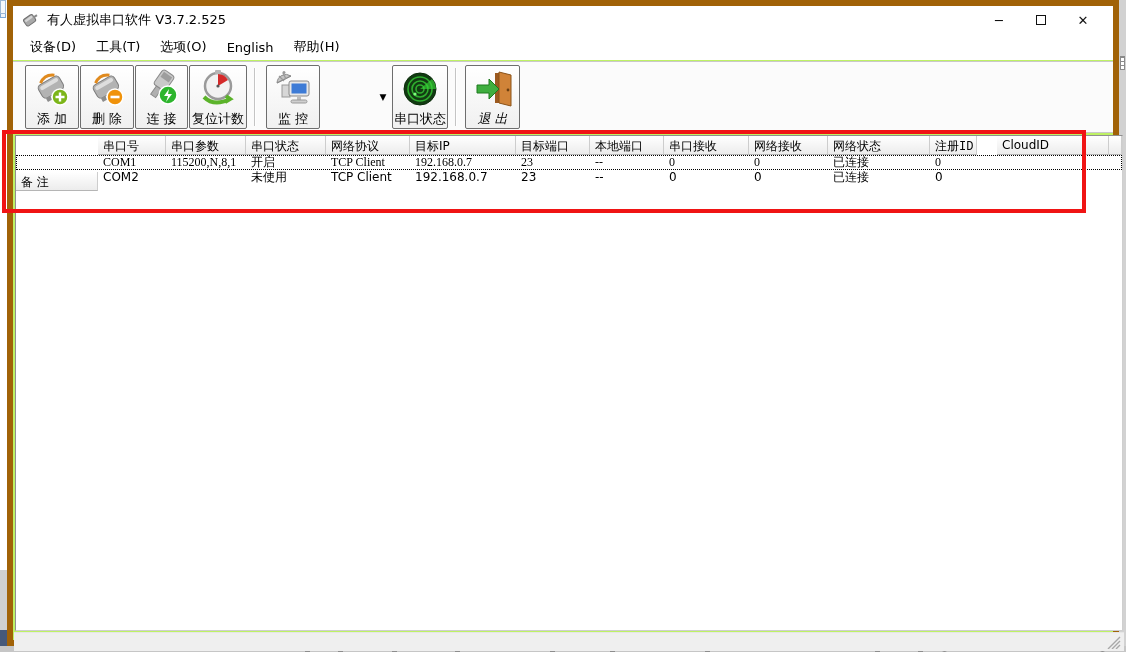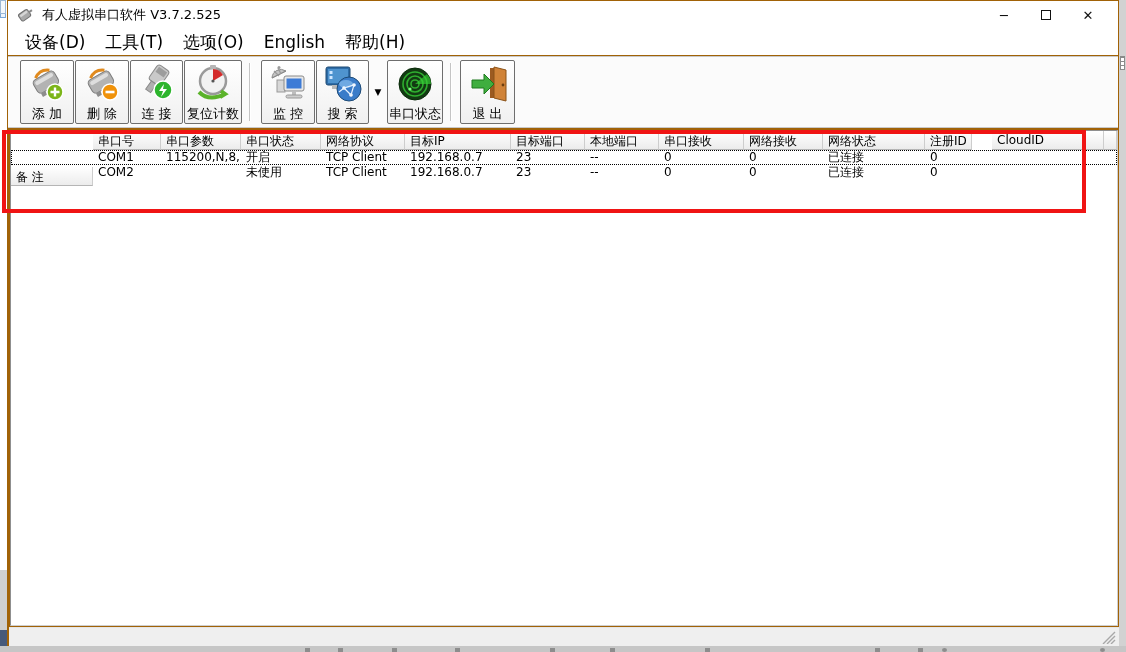--- a/index.html
+++ b/index.html
@@ -13,38 +13,38 @@
   .bg-mark-b { left:0; top:29; width:6px; height:14px; border:1px solid #9cb8d6; background:#f4f8fc; }
   .bg-left-gray  { left:0; top:570px; width:7px; height:60px; background:#cfcfcf; }
   .bg-left-slate { left:0; top:630px; width:7px; height:22px; background:#46597a; }
   #bg-right  { left:1119px; top:0; width:7px; height:652px; background:#d2d2d2; }
   .bg-doc    { left:1120px; top:56px; width:5px; height:14px; background:#fff; border:1px solid #8a8a8a;
                background-image:linear-gradient(#8a8a8a 1px,transparent 1px); background-size:100% 4px; }
   #bg-bottom { left:0; top:646px; width:1126px; height:6px; background:#c6c6c6; }
   .frag { position:absolute; top:2px; width:5px; height:4px; background:#8d8d8d; }
 
   
-  #window { left:7px; top:0; width:1112px; height:646px; background:#a16207;
-            border:1px solid #a16207; }
+  #window { left:7px; top:0; width:1112px; height:646px; background:#bef264;
+            border:6px solid #a16207; }
 
   
   #titlebar { left:0; top:0; width:100%; height:28px; background:#fff;
               display:flex; align-items:center; }
   #app-icon { margin-left:8px; width:18px; height:18px; flex:0 0 auto; }
   #title-text { margin-left:8px; font-size:13px; white-space:nowrap; }
   #win-controls { position:absolute; right:15px; top:0; height:28px;
                   display:flex; gap:12px; align-items:center; }
   .win-btn { width:30px; height:24px; display:flex; align-items:center;
              justify-content:center; font-size:13px; color:#111; }
   .max-glyph { width:10px; height:10px; border:1px solid #111; display:block; }
 
   
   #menubar { left:0; top:28px; width:100%; height:26px; display:flex;
              align-items:center; padding-left:7px; background:#fff; }
-  .menu-item { padding:3px 10px; font-size:17px; white-space:nowrap; }
+  .menu-item { padding:3px 10px; font-size:13px; white-space:nowrap; }
 
   
   #toolbar { left:0; top:55px; width:100%; height:72px; background:#fbfbfb;
              border-top:1px solid #c9c9c9; border-bottom:1px solid #c9c9c9; }
   .tbtn { position:absolute; top:3px; height:64px; border:1px solid #6e6e6e;
           border-radius:2px; background:linear-gradient(#ffffff,#f0f0f0);
           display:flex; flex-direction:column; align-items:center;
           justify-content:flex-end; padding-bottom:1px; }
   .tbtn svg { width:40px; height:40px; margin-bottom:1px; }
   .tbtn .tlabel { font-size:13px; line-height:17px; white-space:nowrap; }
@@ -56,21 +56,21 @@
 
   
   #client { left:2px; top:129px; width:1108px; height:496px; background:#fff;
             border:1px solid; border-color:#8f8f8f #cfcfcf #cfcfcf #8f8f8f; }
   #thead { display:flex; height:19px; }
   .th { height:19px; padding:2px 0 0 5px; font-size:12px; white-space:nowrap;
         overflow:hidden; background:linear-gradient(#ffffff,#ececec);
         border-right:1px solid #cdcdcd; border-bottom:1px solid #b5b5b5; }
   .th.filler { flex:1; }
   .trow { display:flex; height:15px; }
-  .trow.focused { outline:1px dotted #000; outline-offset:-1px; }
+  .trow.focused { outline:1px dotted #000; outline-offset:-1px;font-family:Liberation Serif, serif; }
   .td { height:15px; line-height:15px; padding-left:5px; font-size:12px;
         white-space:nowrap; overflow:hidden; }
 
   
   #statusbar { left:1px; top:626px; width:1110px; height:19px; background:#efefef;
                border-top:1px solid #e6e6e6; }
   #resize-grip { position:absolute; right:3px; bottom:2px; width:14px; height:13px; }
 
   
   #annotation-rect { left:2px; top:130px; width:1084px; height:83px;
@@ -196,55 +196,38 @@
         <circle cx="11" cy="3.5" r="1.5" fill="#9a9a9a"></circle>
         <rect x="9" y="16" width="8" height="12" fill="#d7d7d7" stroke="#999"></rect>
         <rect x="16" y="12" width="20" height="15" rx="2" fill="#e8e8e8" stroke="#8a8a8a"></rect>
         <rect x="18.5" y="14.5" width="15" height="10" fill="#3d7bd6"></rect>
         <rect x="24" y="27" width="4" height="4" fill="#bdbdbd"></rect>
         <rect x="18" y="31" width="16" height="3" rx="1.5" fill="#cfcfcf" stroke="#999"></rect>
       </svg>
       <span class="tlabel">监 控</span>
     </div>
 
-    <div class="tbtn" style="left:308px; width:53px;">
-      <svg viewBox="0 0 40 40">
-        <rect x="3" y="3" width="24" height="18" rx="2" fill="#2e6da8" stroke="#1d4a75"></rect>
-        <rect x="5" y="5" width="20" height="14" fill="#4f94cf"></rect>
-        <rect x="6.5" y="7" width="3" height="3" fill="#cfe6ff"></rect>
-        <rect x="6.5" y="12" width="3" height="3" fill="#cfe6ff"></rect>
-        <rect x="9" y="21" width="12" height="4" fill="#b9b9b9"></rect>
-        <circle cx="26" cy="25" r="12" fill="#3a7cc9"></circle>
-        <circle cx="26" cy="25" r="12" fill="none" stroke="#1d4a75"></circle>
-        <ellipse cx="23" cy="20" rx="7" ry="4" fill="#7db4e8" opacity="0.8"></ellipse>
-        <circle cx="21" cy="24" r="1.8" fill="#fff"></circle>
-        <circle cx="31" cy="21" r="1.8" fill="#fff"></circle>
-        <circle cx="28" cy="31" r="1.8" fill="#fff"></circle>
-        <path d="M21 24 L31 21 L28 31 Z M21 24 l-5 4" fill="none" stroke="#e8f2ff" stroke-width="1.2"></path>
-      </svg>
-      <span class="tlabel">搜 索</span>
-    </div>
 
     <div id="search-dropdown" style="left:362px;">▼</div>
 
     <div class="tbtn" style="left:379px; width:56px;">
       <svg viewBox="0 0 40 40">
         <circle cx="20" cy="20" r="16" fill="#123b12" stroke="#0a2a0a"></circle>
         <circle cx="20" cy="20" r="12" fill="none" stroke="#2fae2f" stroke-width="1.6"></circle>
         <circle cx="20" cy="20" r="8" fill="none" stroke="#2fae2f" stroke-width="1.6"></circle>
         <circle cx="20" cy="20" r="4" fill="none" stroke="#2fae2f" stroke-width="1.6"></circle>
         <path d="M20 20 L32 10 A16 16 0 0 1 36 20 Z" fill="#35d435" opacity="0.65"></path>
         <circle cx="15" cy="25" r="1.6" fill="#7cff7c"></circle>
       </svg>
       <span class="tlabel">串口状态</span>
     </div>
 
     <div class="tsep" style="left:442px;"></div>
 
-    <div class="tbtn" style="left:452px; width:55px;">
+    <div class="tbtn" style="left:452px; width:55px;font-style:italic;">
       <svg viewBox="0 0 40 40">
         <rect x="22" y="4" width="4" height="30" fill="#9c5a20"></rect>
         <path d="M26 3 L38 6 L38 37 L26 34 Z" fill="#d08338" stroke="#8a5218"></path>
         <circle cx="35" cy="21" r="1.4" fill="#6b3e10"></circle>
         <path d="M4 16 h12 v-6 l10 10 -10 10 v-6 H4 Z" fill="#3fae3f" stroke="#1e7a1e"></path>
       </svg>
       <span class="tlabel">退 出</span>
     </div>
   </div>
 
@@ -254,21 +237,21 @@
         <div class="th" style="width: 68px;">串口号</div>
         <div class="th" style="width: 80px;">串口参数</div>
         <div class="th" style="width: 80px;">串口状态</div>
         <div class="th" style="width: 84px;">网络协议</div>
         <div class="th" style="width: 106px;">目标IP</div>
         <div class="th" style="width: 74px;">目标端口</div>
         <div class="th" style="width: 74px;">本地端口</div>
         <div class="th" style="width: 85px;">串口接收</div>
         <div class="th" style="width: 79px;">网络接收</div>
         <div class="th" style="width: 102px;">网络状态</div>
-        <div class="th" style="width: 47px;">注册ID</div>
+        <div class="th" style="width: 47px; font-family: Liberation Mono, monospace;">注册ID</div>
         <div class="th" style="width: 112px; margin-left: 20px;">CloudID</div>
         <div class="th filler"></div>
       </div>
     <div id="tbody">
         <div class="trow focused">
           <div class="td" style="width: 82px;"></div>
           <div class="td" style="width: 68px;">COM1</div>
           <div class="td" style="width: 80px;">115200,N,8,1</div>
           <div class="td" style="width: 80px;">开启</div>
           <div class="td" style="width: 84px;">TCP Client</div>

